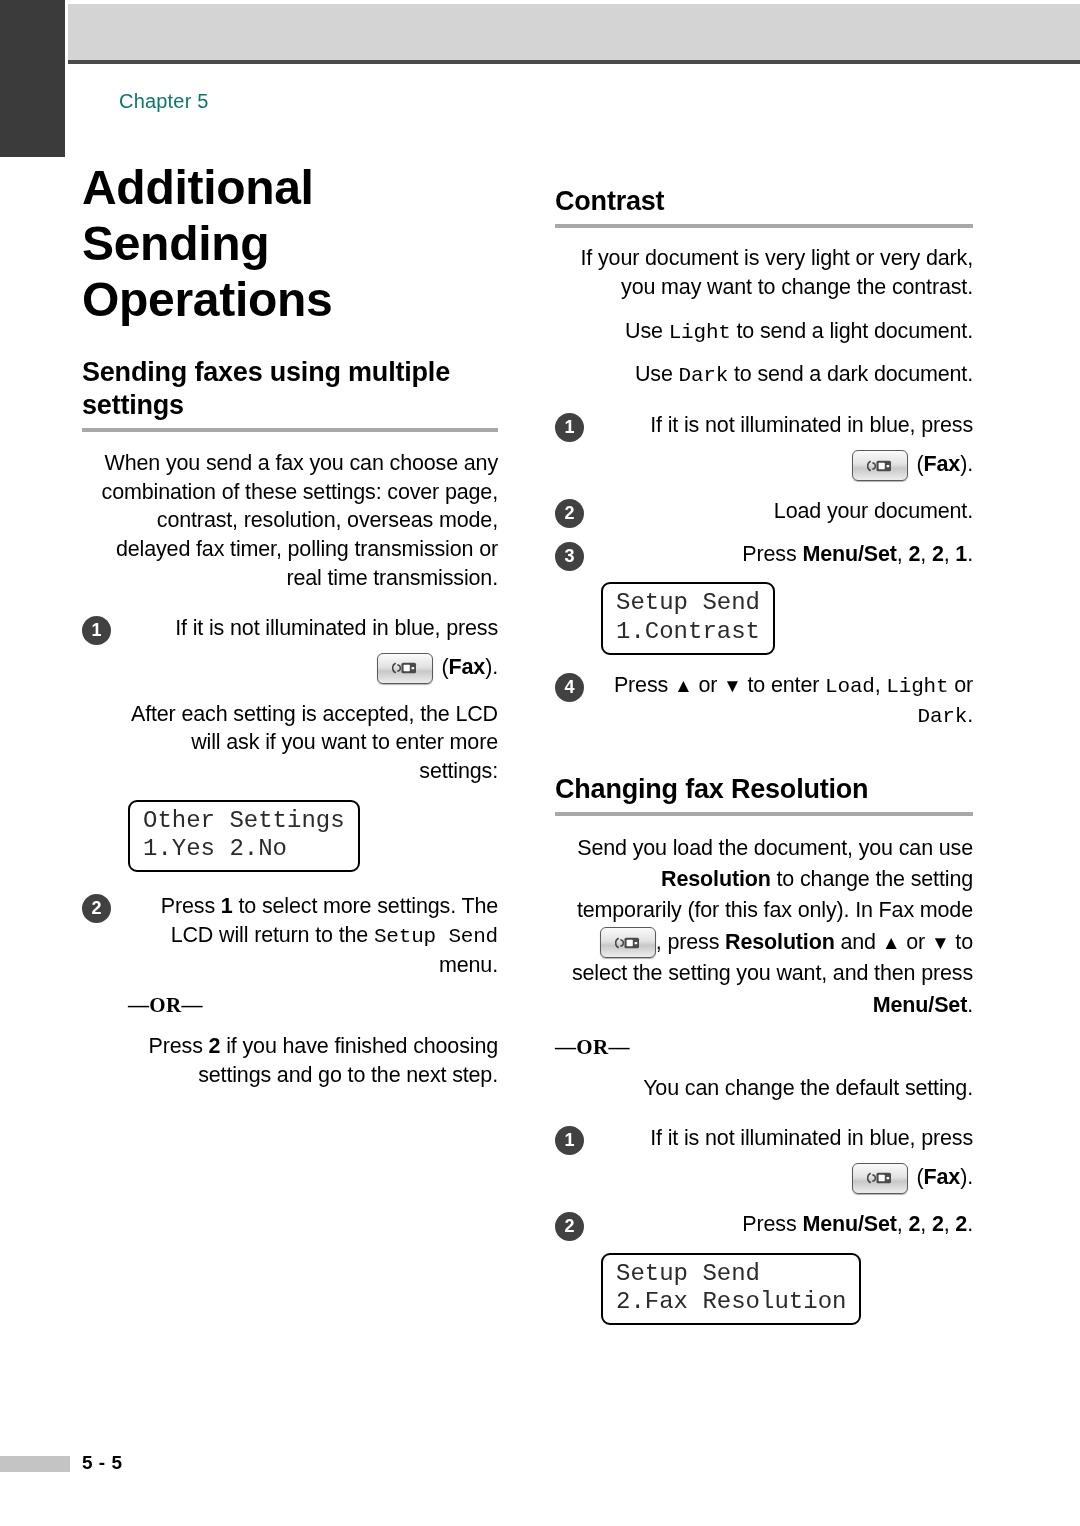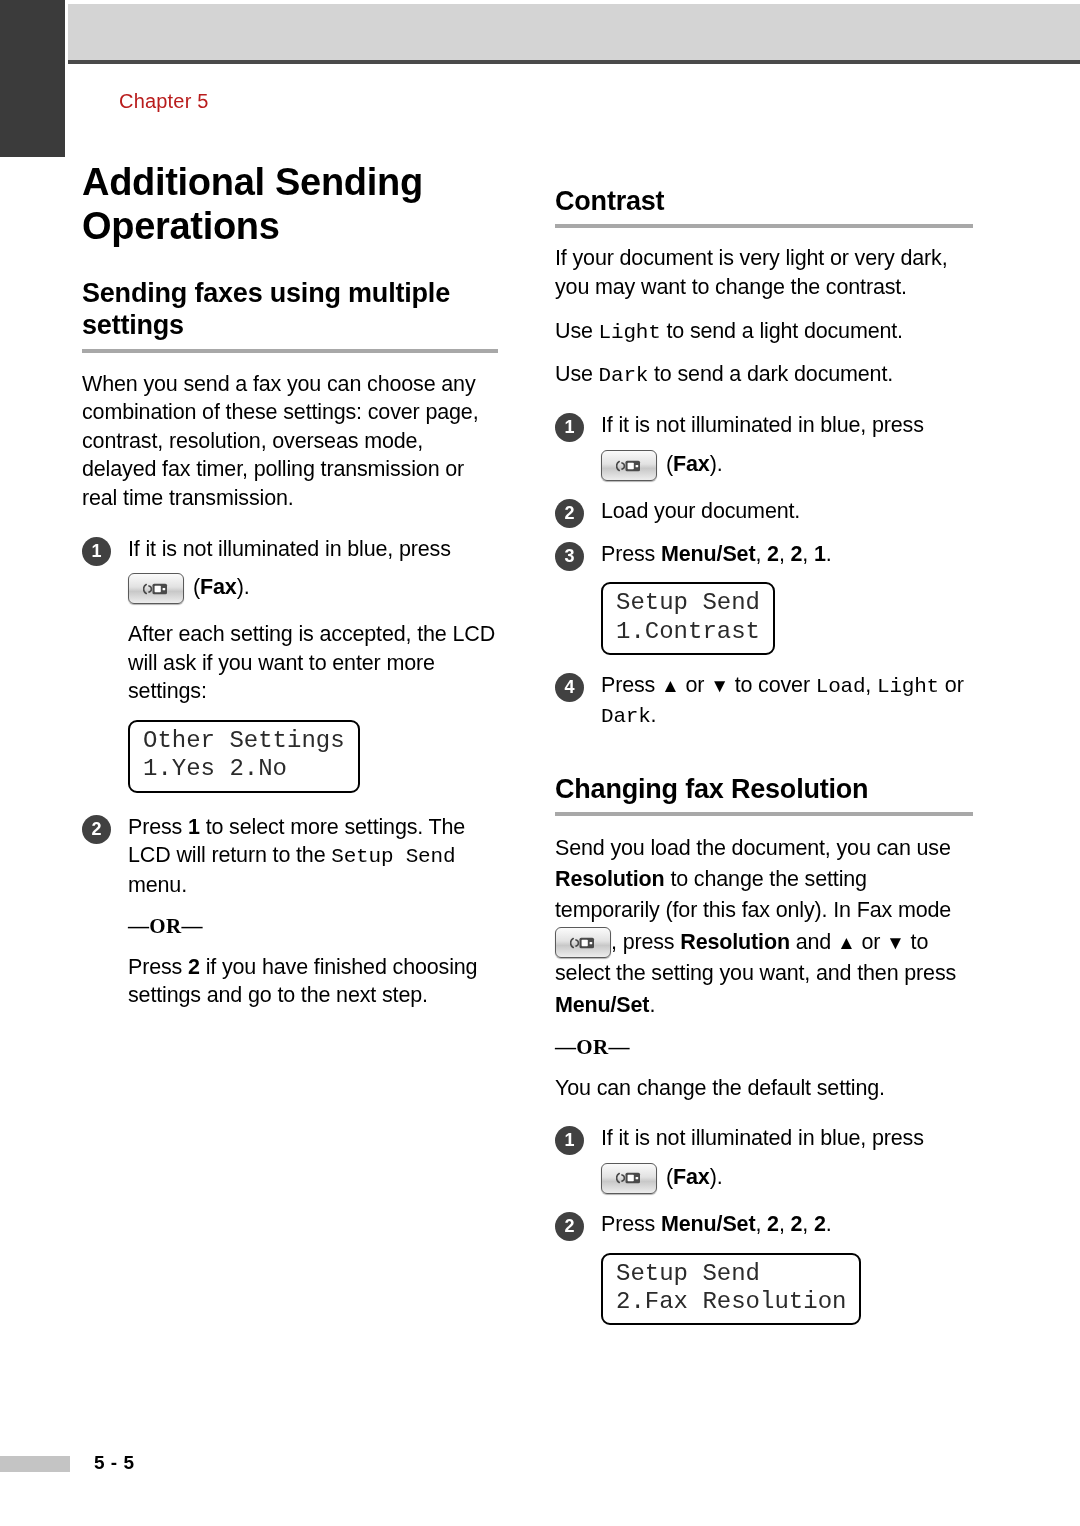--- a/index.html
+++ b/index.html
@@ -32,51 +32,50 @@
   .header-rule {
     position: absolute;
     left: 68px; top: 60px;
     width: 1012px; height: 4px;
     background: #4a4a4a;
   }
   .chapter-label {
     position: absolute;
     left: 119px; top: 90px;
     font-size: 20px;
-    color: #b91c1c;
+    color: #0f766e;
     letter-spacing: 0.2px;
   }
 
   .footer-bar {
     position: absolute;
     left: 0; top: 1456px;
     width: 70px; height: 16px;
     background: #c4c4c4;
   }
   .footer-page {
     position: absolute;
     left: 82px; top: 1452px;
     font-size: 19px;
     font-weight: bold;
     letter-spacing: 0.5px;
-    margin-left: 12px;
   }
 
   
   .col {
     position: absolute;
     top: 160px;
   }
   .col-left  { left: 82px;  width: 416px; }
   .col-right { left: 555px; width: 418px; margin-top: 25px; }
 
   
   h1.title {
     margin: 0;
-    font-size: 38px;
+    font-size: 48px;
     font-weight: bold;
     line-height: 1.17;
     letter-spacing: -0.3px;
   }
   h2.section {
     margin: 0;
     font-size: 27px;
     font-weight: bold;
     line-height: 1.2;
     letter-spacing: -0.2px;
@@ -86,20 +85,21 @@
     background: #a8a8a8;
     margin-top: 7px;
   }
 
   
   p.body {
     margin: 0;
     font-size: 21.5px;
     line-height: 1.33;
     letter-spacing: -0.15px;
+    text-align: right;
   }
   .mono {
     font-family: "Liberation Mono", "DejaVu Sans Mono", monospace;
     font-size: 21px;
     letter-spacing: -0.2px;
   }
   b, .b { font-weight: bold; }
 
   .or-sep {
     font-size: 21px;
@@ -278,21 +278,21 @@
     <div class="lcd">
       <div class="line">Setup Send</div>
       <div class="line">1.Contrast</div>
     </div>
   </div>
 
   <div style="height:16px"></div>
 
   <div class="step">
     <div class="step-num">4</div>
-    <p class="body"><span>Press </span><span class="arrow">▲</span><span> or </span><span class="arrow">▼</span><span> to cover </span><span class="mono">Load</span><span>, </span><span class="mono">Light</span><span> or </span><span class="mono">Dark</span><span>.</span></p>
+    <p class="body"><span>Press </span><span class="arrow">▲</span><span> or </span><span class="arrow">▼</span><span> to enter </span><span class="mono">Load</span><span>, </span><span class="mono">Light</span><span> or </span><span class="mono">Dark</span><span>.</span></p>
     <div style="height:12px"></div>
   </div>
 
   <div style="height:30px"></div>
 
   <h2 class="section">Changing fax Resolution</h2>
   <div class="rule"></div>
 
   <div style="height:17px"></div>
 

